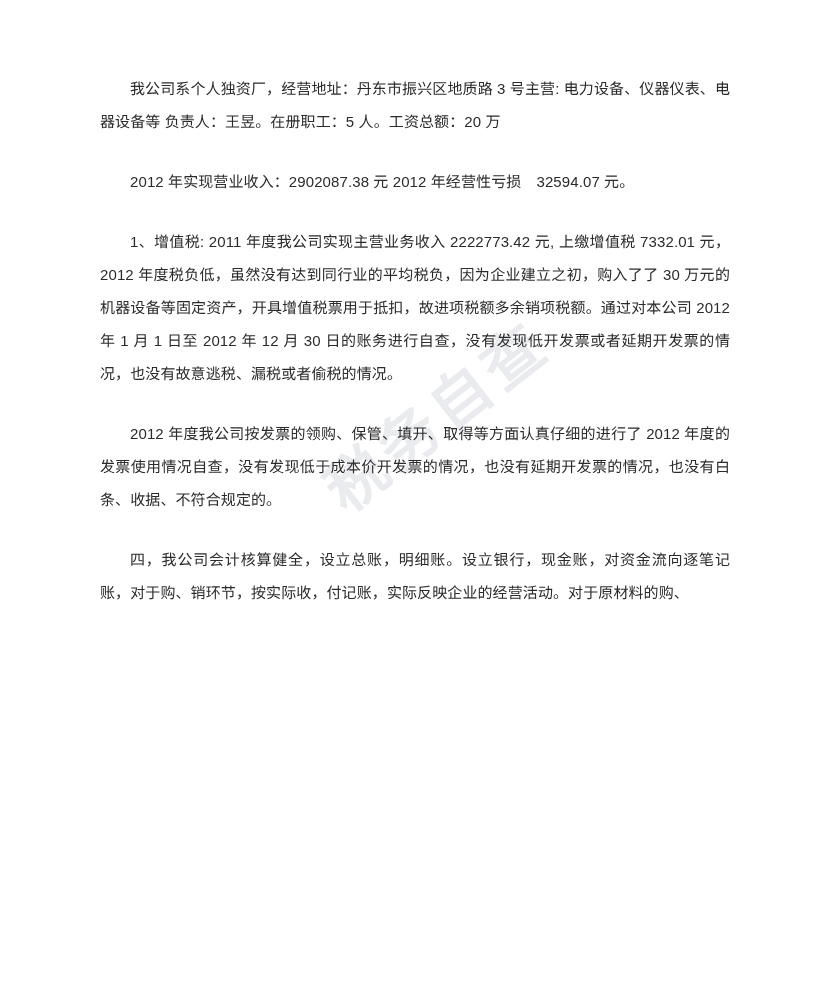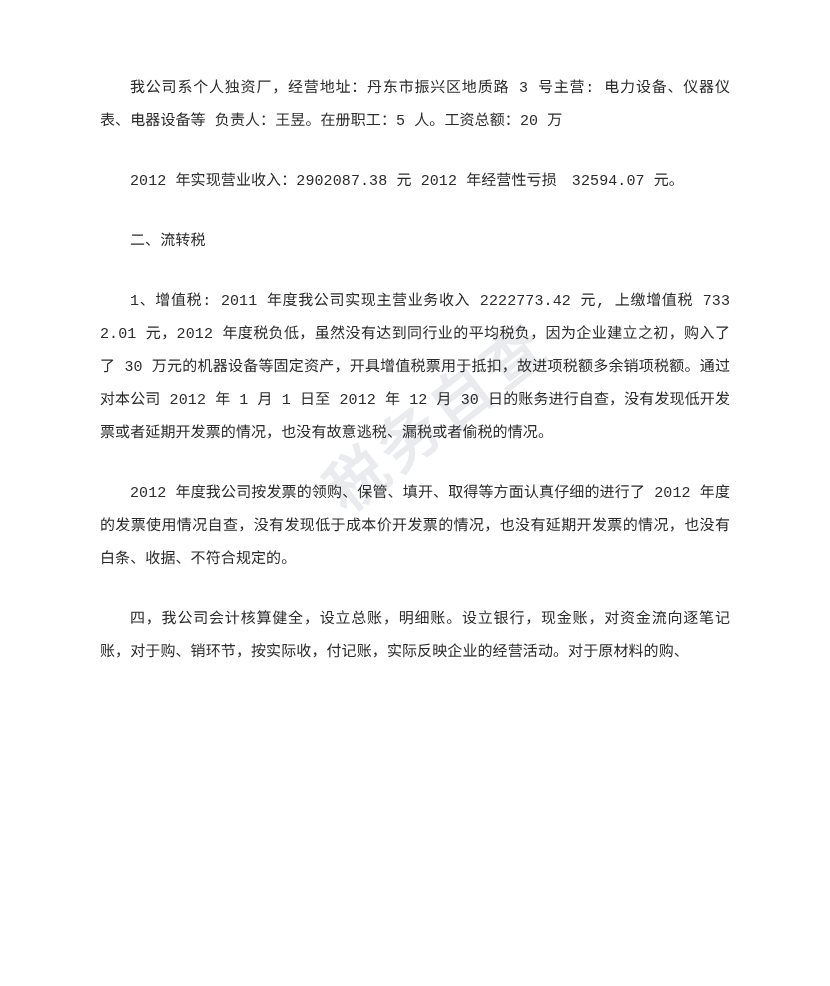--- a/index.html
+++ b/index.html
@@ -42,21 +42,20 @@
     transform: rotate(-38deg);
     transform-origin: left center;
     font-family: "Liberation Sans", "DejaVu Sans", sans-serif;
   }
   .doc-body {
     position: relative;
     z-index: 1;
     padding: 72px 100px 0 100px;
     box-sizing: border-box;
     width: 830px;
-    font-family: Liberation Mono, monospace;
   }
   .para {
     margin: 0 0 27px 0;
     font-size: 15px;
     line-height: 33px;
     color: #2b2b2b;
     text-align: justify;
     text-justify: inter-ideograph;
     text-indent: 2em;
     letter-spacing: 0.1px;
@@ -77,21 +76,20 @@
   <div class="watermark">
     <span>税务自查</span>
   </div>
 
   <div class="doc-body">
 
     <p class="para">我公司系个人独资厂，经营地址：丹东市振兴区地质路 3 号主营: 电力设备、仪器仪表、电器设备等 负责人：王昱。在册职工：5 人。工资总额：20 万</p>
 
     <p class="para">2012 年实现营业收入：2902087.38 元 2012 年经营性亏损　32594.07 元。</p>
 
-    <p class="para heading">二、流转税</p>
 
     <p class="para">1、增值税: 2011 年度我公司实现主营业务收入 2222773.42 元, 上缴增值税 7332.01 元，2012 年度税负低，虽然没有达到同行业的平均税负，因为企业建立之初，购入了了 30 万元的机器设备等固定资产，开具增值税票用于抵扣，故进项税额多余销项税额。通过对本公司 2012 年 1 月 1 日至 2012 年 12 月 30 日的账务进行自查，没有发现低开发票或者延期开发票的情况，也没有故意逃税、漏税或者偷税的情况。</p>
 
 
 
     <p class="para">2012 年度我公司按发票的领购、保管、填开、取得等方面认真仔细的进行了 2012 年度的发票使用情况自查，没有发现低于成本价开发票的情况，也没有延期开发票的情况，也没有白条、收据、不符合规定的。</p>
 
     <p class="para">四，我公司会计核算健全，设立总账，明细账。设立银行，现金账，对资金流向逐笔记账，对于购、销环节，按实际收，付记账，实际反映企业的经营活动。对于原材料的购、</p>
 
   </div>

